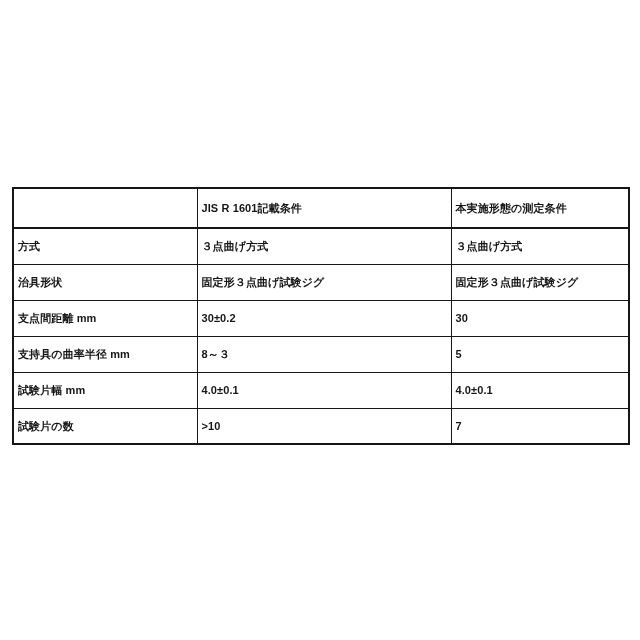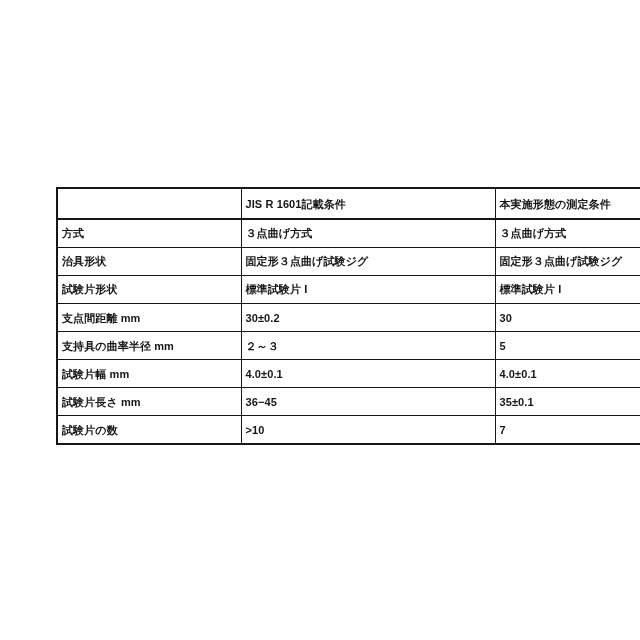--- a/index.html
+++ b/index.html
@@ -10,21 +10,20 @@
   body {
     width: 640px;
     height: 640px;
     position: relative;
     font-family: "Liberation Sans", "DejaVu Sans", sans-serif;
   }
   .page {
     position: absolute;
     inset: 0;
     background: #ffffff;
-    margin-left: 44px;
   }
   table.spec-table {
     position: absolute;
     left: 12px;
     top: 187px;
     width: 616px;
     height: 258px;
     border-collapse: collapse;
     table-layout: fixed;
     border: 2px solid #161616;
@@ -73,43 +72,33 @@
       <td>方式</td>
       <td>３点曲げ方式</td>
       <td>３点曲げ方式</td>
     </tr>
     <tr>
       <td>治具形状</td>
       <td>固定形３点曲げ試験ジグ</td>
       <td>固定形３点曲げ試験ジグ</td>
     </tr>
     <tr>
-      <td>試験片形状</td>
-      <td>標準試験片 I</td>
-      <td>標準試験片 I</td>
-    </tr>
-    <tr>
       <td>支点間距離 mm</td>
       <td>30±0.2</td>
       <td>30</td>
     </tr>
     <tr>
       <td>支持具の曲率半径 mm</td>
-      <td>２～３</td>
+      <td>8～３</td>
       <td>5</td>
     </tr>
     <tr>
       <td>試験片幅 mm</td>
       <td>4.0±0.1</td>
       <td>4.0±0.1</td>
-    </tr>
-    <tr>
-      <td>試験片長さ mm</td>
-      <td>36−45</td>
-      <td>35±0.1</td>
     </tr>
     <tr>
       <td>試験片の数</td>
       <td>&gt;10</td>
       <td>7</td>
     </tr>
   </tbody>
     </table>
 </div>
 

